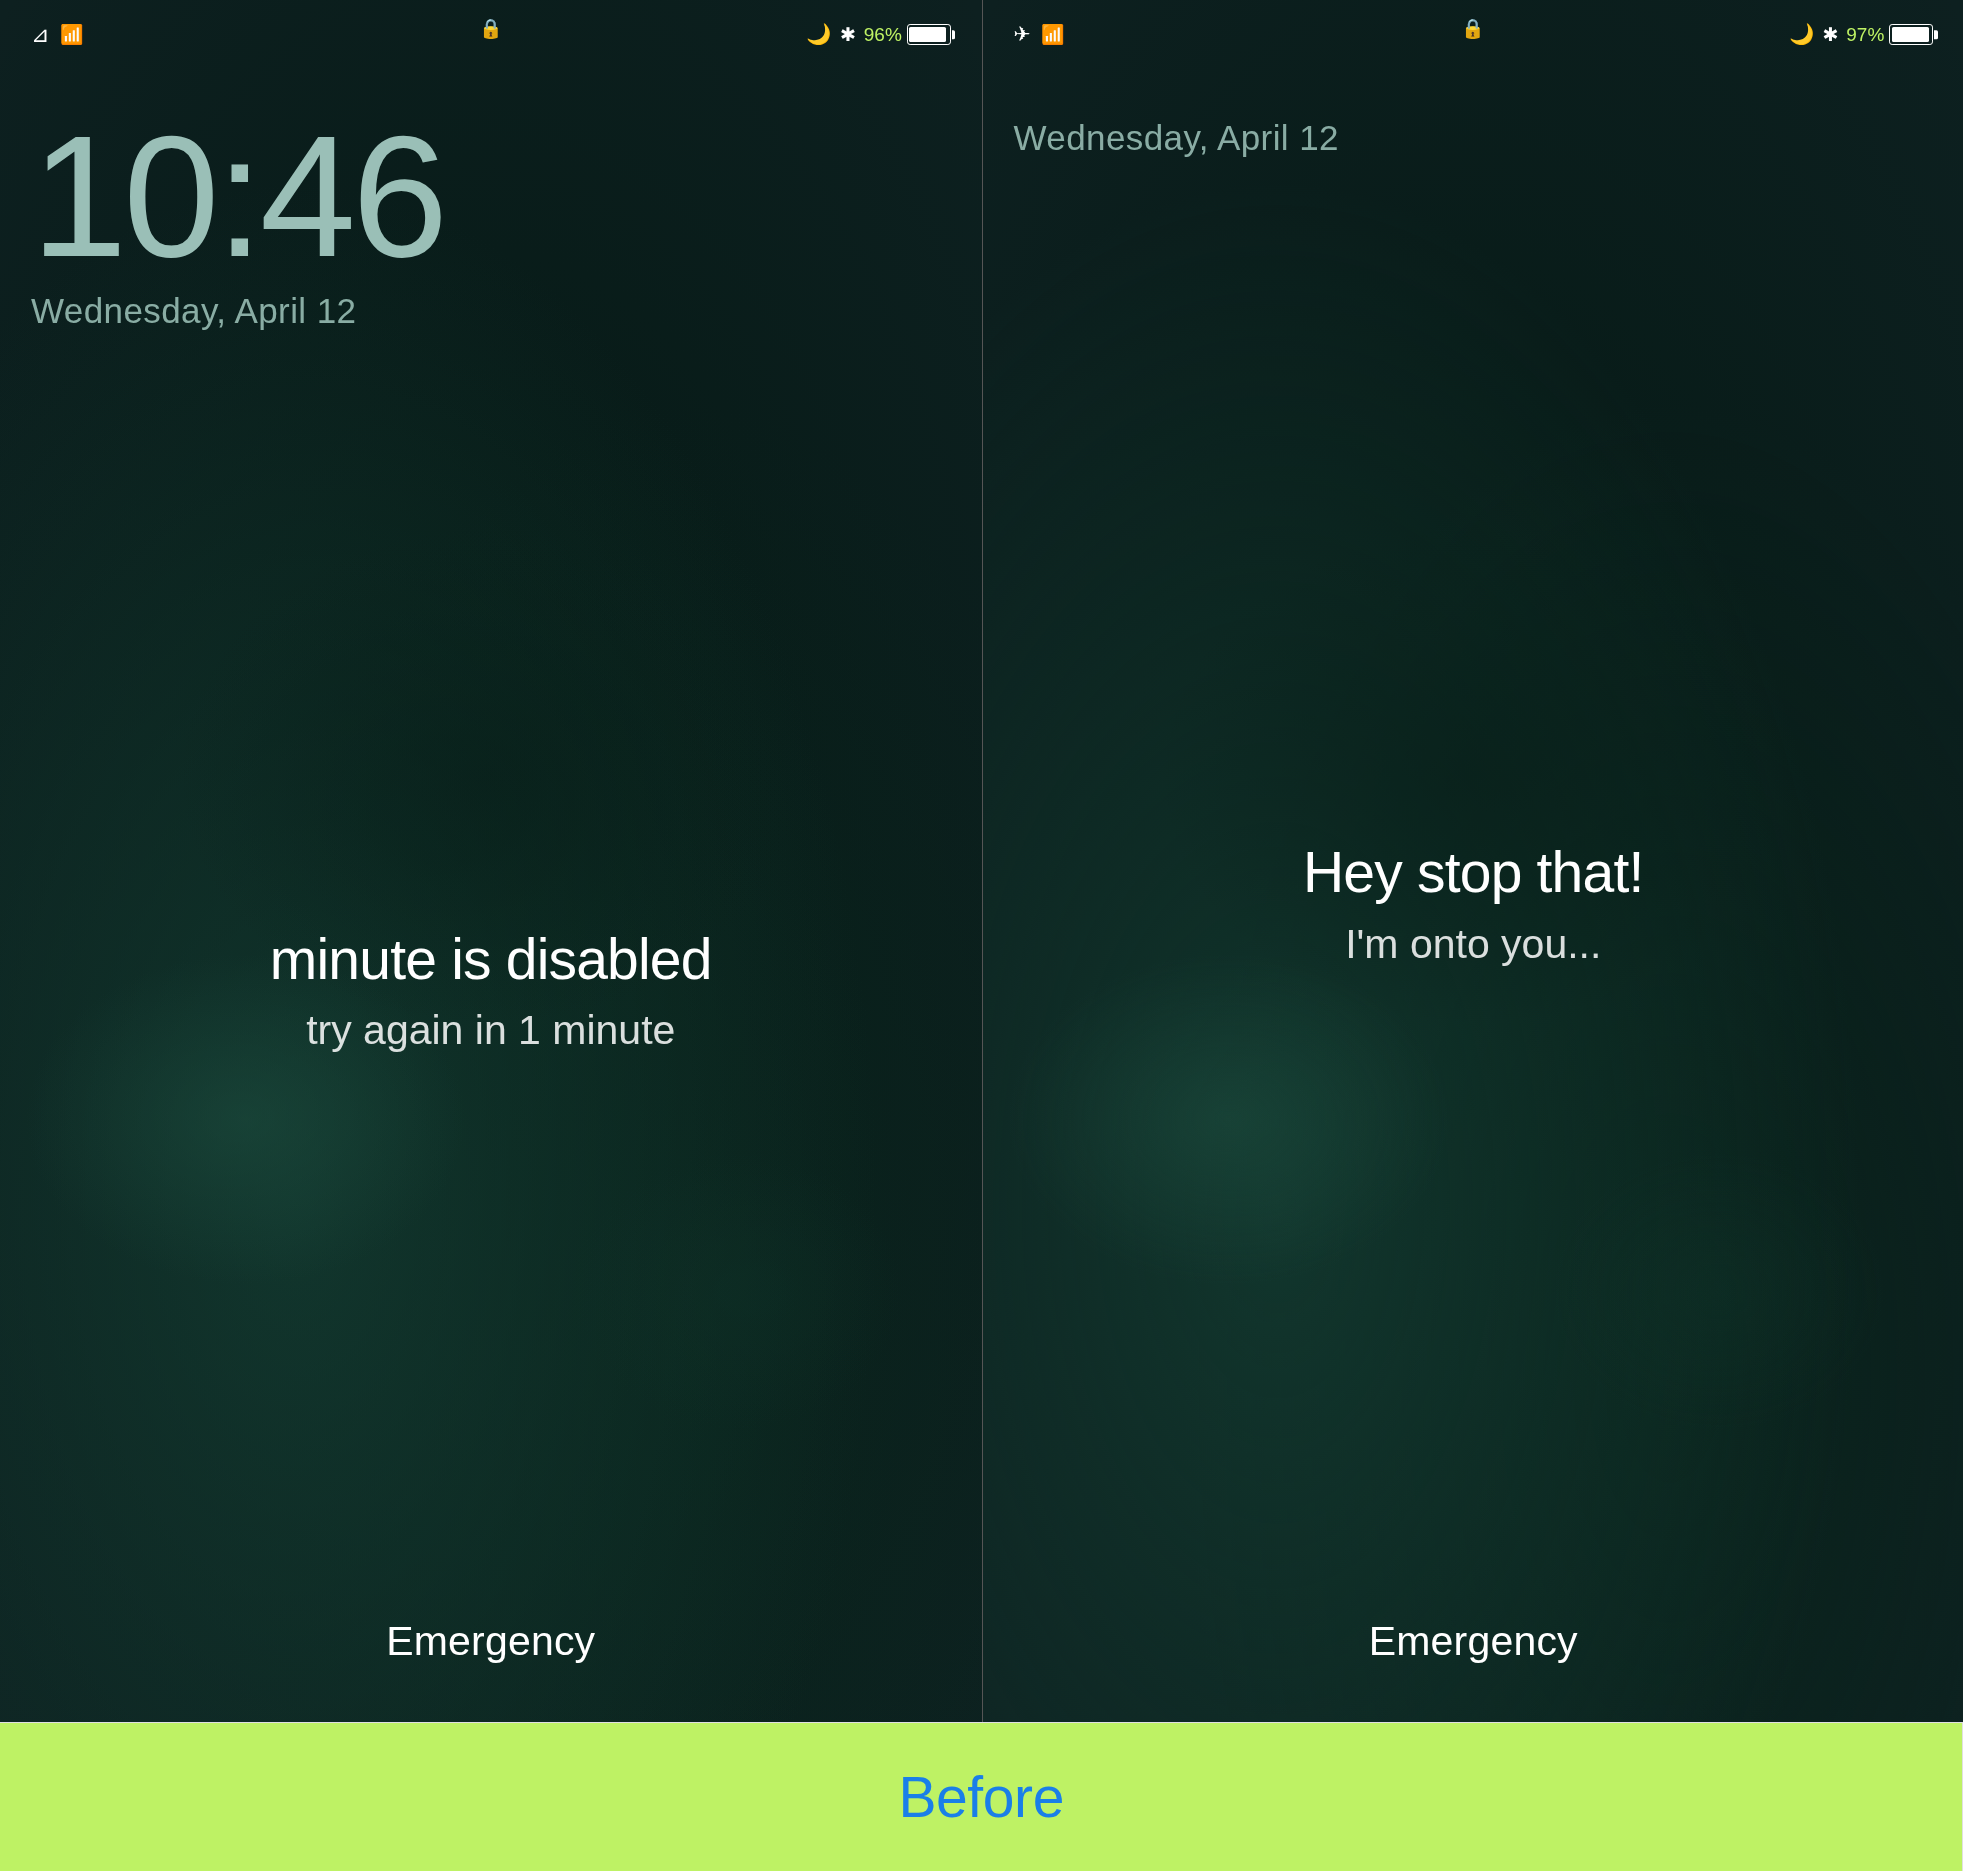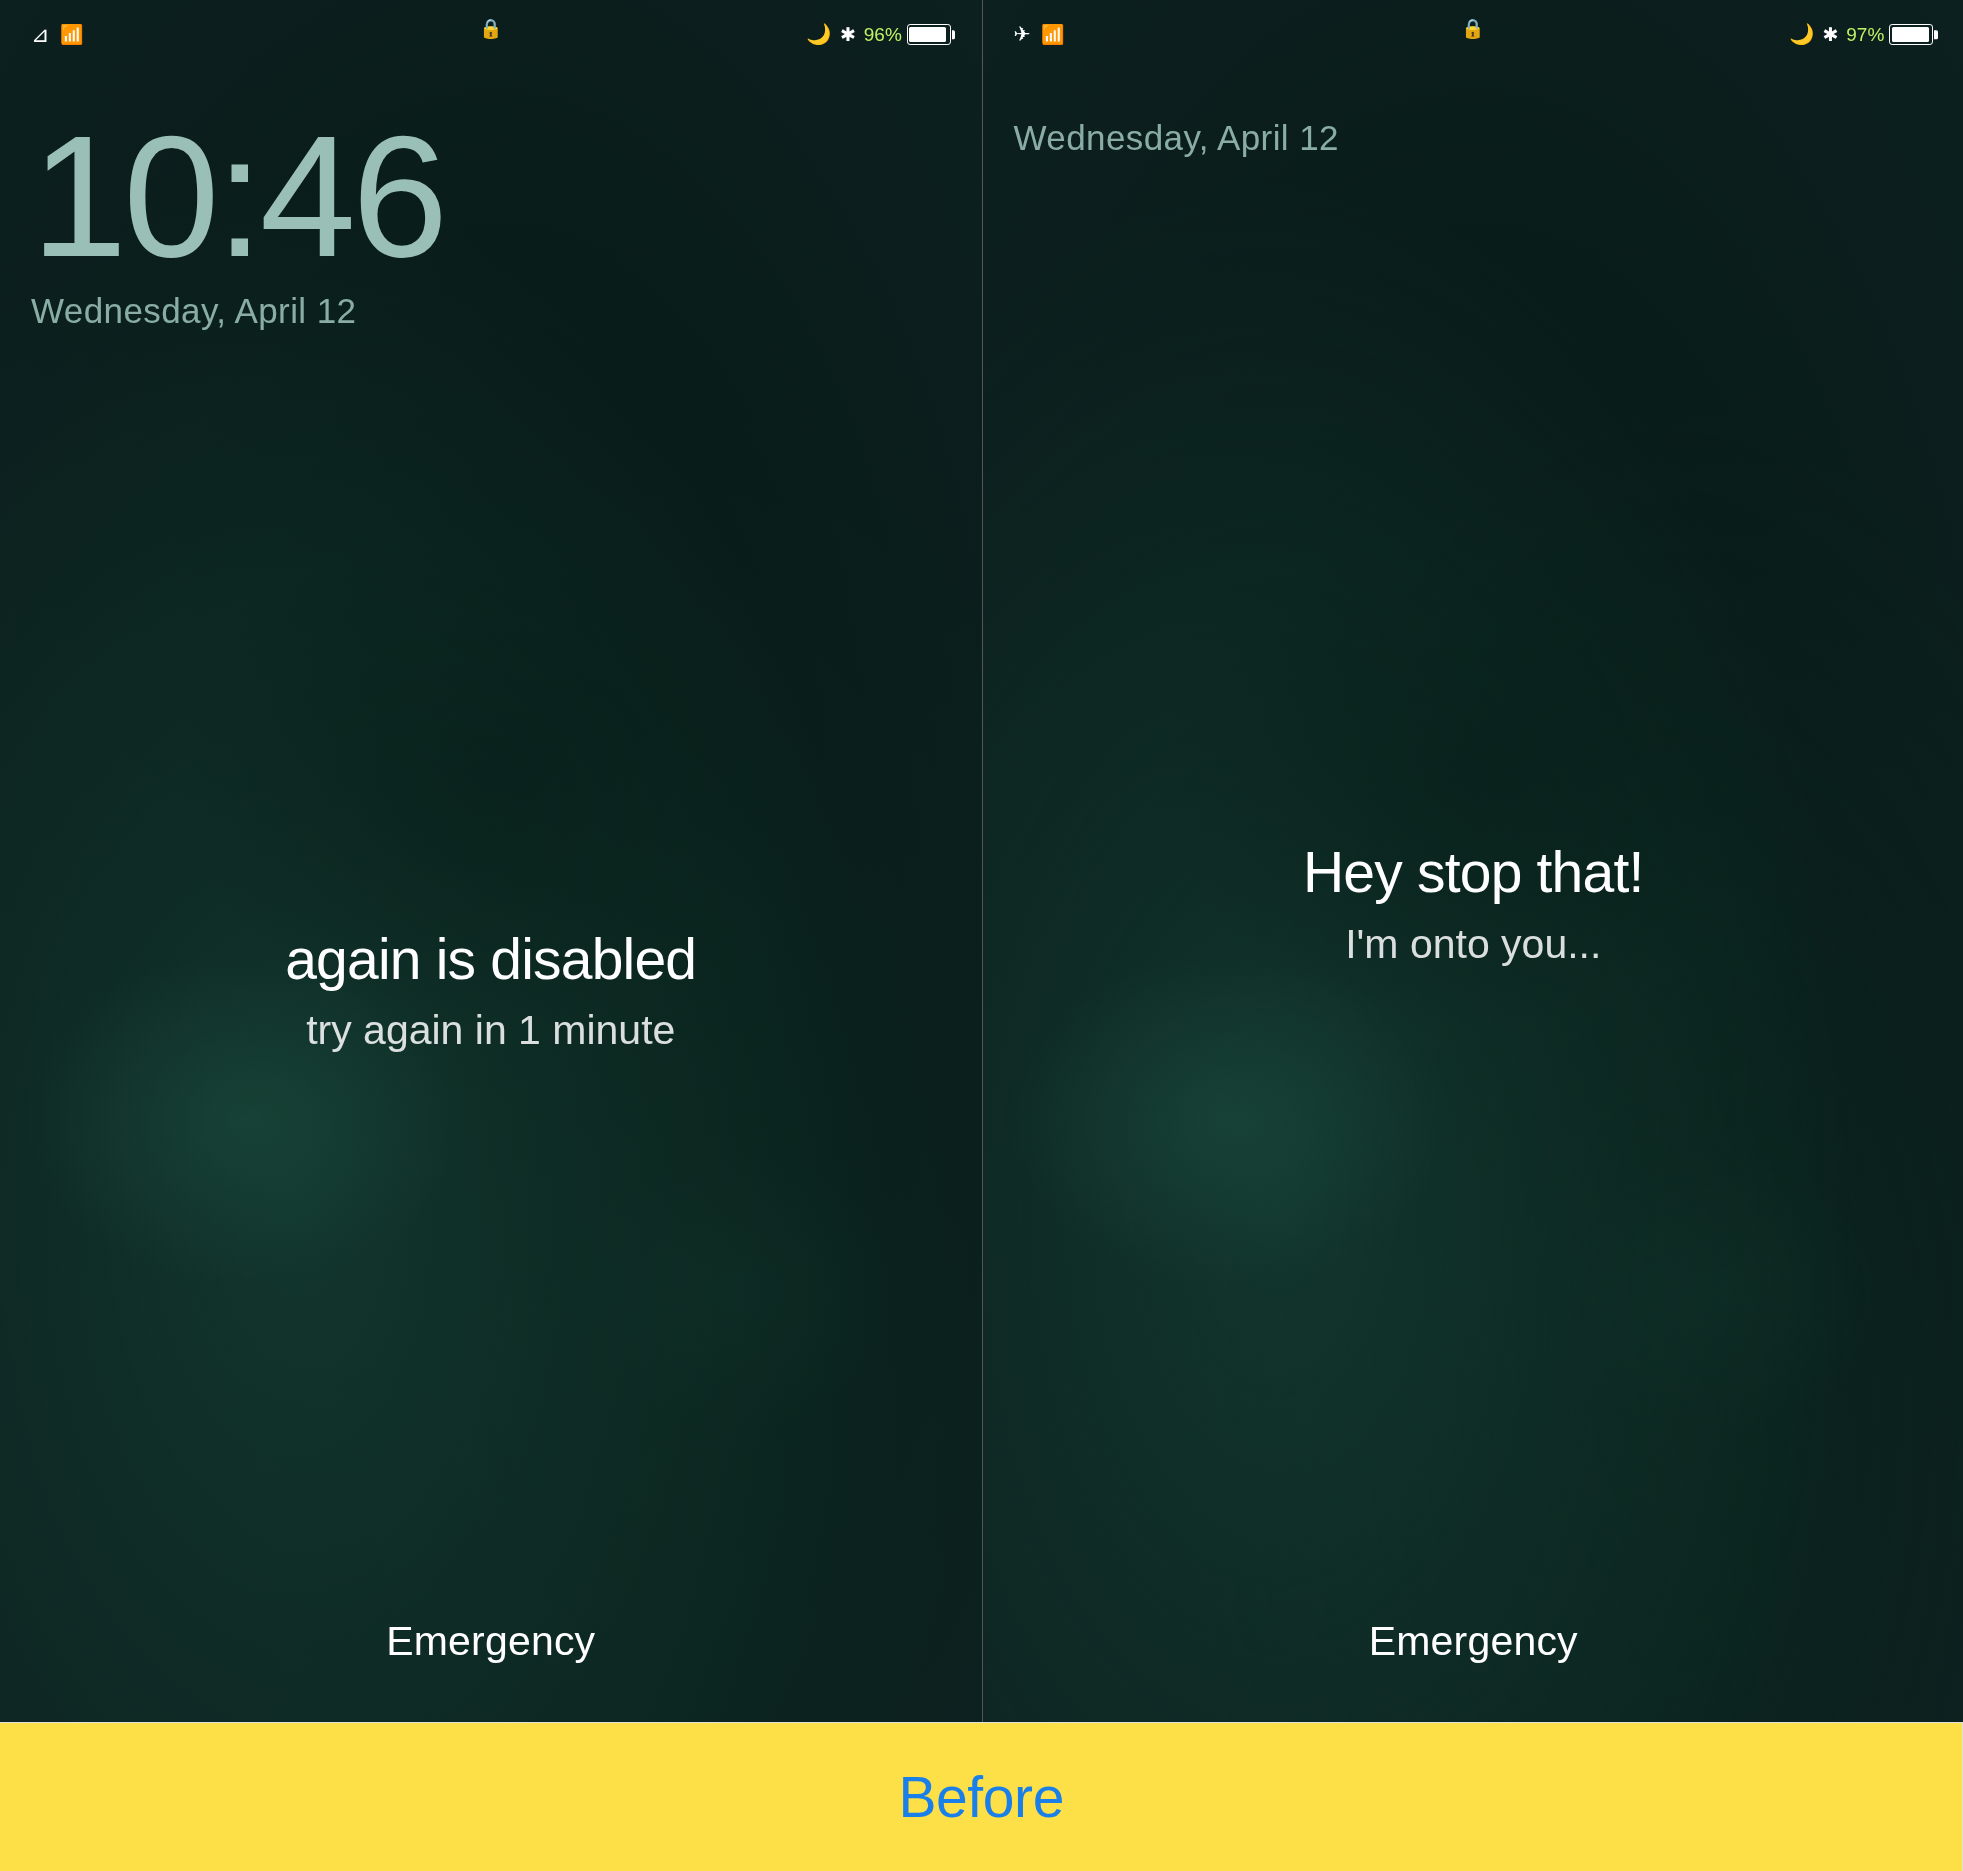--- a/index.html
+++ b/index.html
@@ -199,21 +199,21 @@
       background: none;
       border: none;
       cursor: pointer;
       letter-spacing: 0.2px;
     }
 
     
     .caption-row {
       display: flex;
       height: 149px;
-      background: #fde047;
+      background: #bef264;
       border-top: 0.8px solid #e0e0e0;
     }
 
     .caption {
       flex: 1;
       display: flex;
       align-items: center;
       justify-content: center;
     }
 
@@ -255,21 +255,21 @@
           </div>
         </div>
       </div>
 
       <div class="time-section">
         <div class="time-display">10:46</div>
         <div class="date-display">Wednesday, April 12</div>
       </div>
 
       <div class="message-section">
-        <div class="message-title">again is disabled</div>
+        <div class="message-title">minute is disabled</div>
         <div class="message-subtitle">try again in 1 minute</div>
       </div>
 
       <div class="emergency-section">
         <button class="emergency-btn">Emergency</button>
       </div>
 
     </div>
   </div>
 

